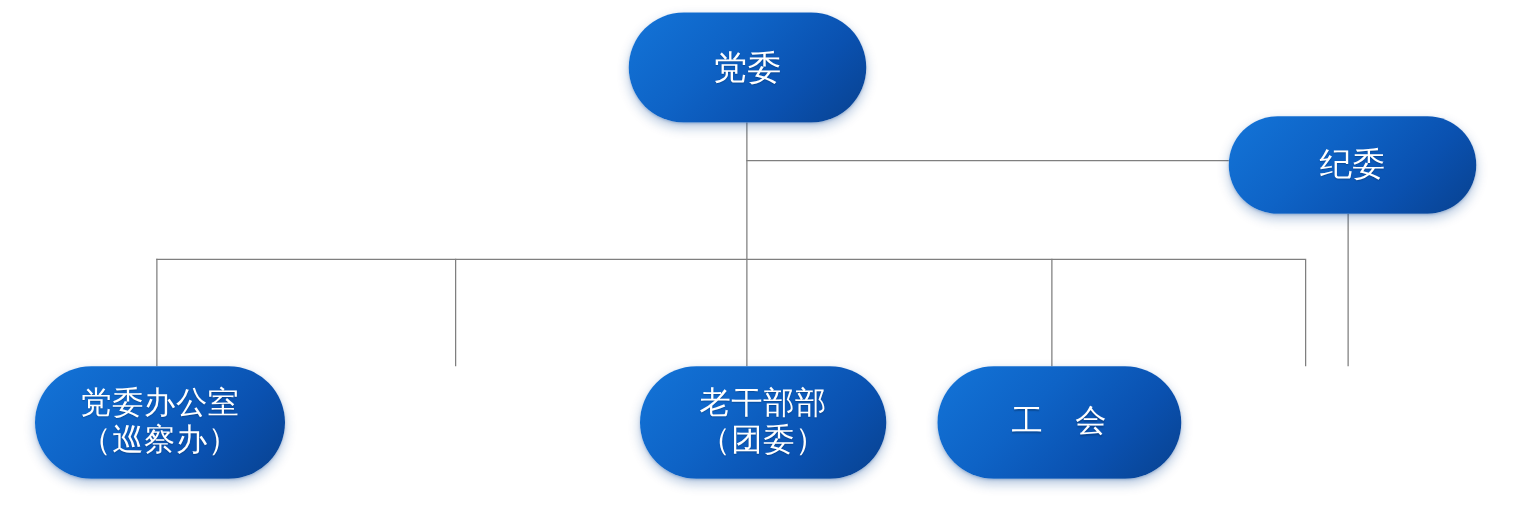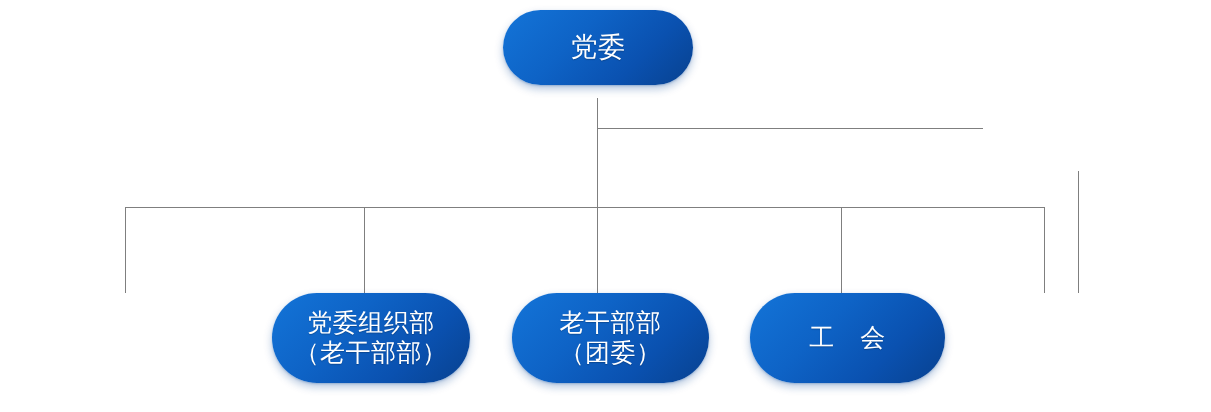--- a/index.html
+++ b/index.html
@@ -47,21 +47,21 @@
   }
   .node-label {
     display: block;
     width: 100%;
     padding: 0 10px;
     box-sizing: border-box;
     white-space: pre-line;
   }
 
   
-  #node-top      { left: 503px; top: 10px;  width: 190px; height: 75px;  font-size: 27px; }
+  #node-top      { left: 503px; top: 10px;  width: 190px; height: 88px;  font-size: 27px; }
   #node-right    { left: 983px; top: 93px;  width: 198px; height: 78px;  font-size: 26px; }
 
   .leaf { top: 293px; height: 90px; font-size: 25px; }
   #node-leaf-0 { left: 28px;  width: 200px; }
   #node-leaf-1 { left: 272px; width: 198px; }
   #node-leaf-2 { left: 512px; width: 197px; }
   #node-leaf-3 { left: 750px; width: 195px; }
   #node-leaf-4 { left: 985px; width: 200px; }
 </style>
 </head>
@@ -75,26 +75,29 @@
   <div class="connector v" style="left:125px;  top:207px; height:86px;"></div>
   <div class="connector v" style="left:364px;  top:207px; height:86px;"></div>
   <div class="connector v" style="left:841px;  top:207px; height:86px;"></div>
   <div class="connector v" style="left:1044px; top:207px; height:86px;"></div>
   <div class="connector v" style="left:1078px; top:171px; height:122px;"></div>
 
   <div class="node" id="node-top">
     <span class="node-label">党委</span>
   </div>
 
+  <div class="node" id="node-right">
+    <span class="node-label">纪委</span>
+  </div>
 
+  <div class="node leaf" id="node-leaf-0">
+    <span class="node-label">党委办公室
+（巡察办）</span>
+  </div>
 
-  <div class="node leaf" id="node-leaf-1">
-    <span class="node-label">党委组织部
-（老干部部）</span>
-  </div>
 
   <div class="node leaf" id="node-leaf-2">
     <span class="node-label">老干部部
 （团委）</span>
   </div>
 
   <div class="node leaf" id="node-leaf-3">
     <span class="node-label">工　会</span>
   </div>
 

